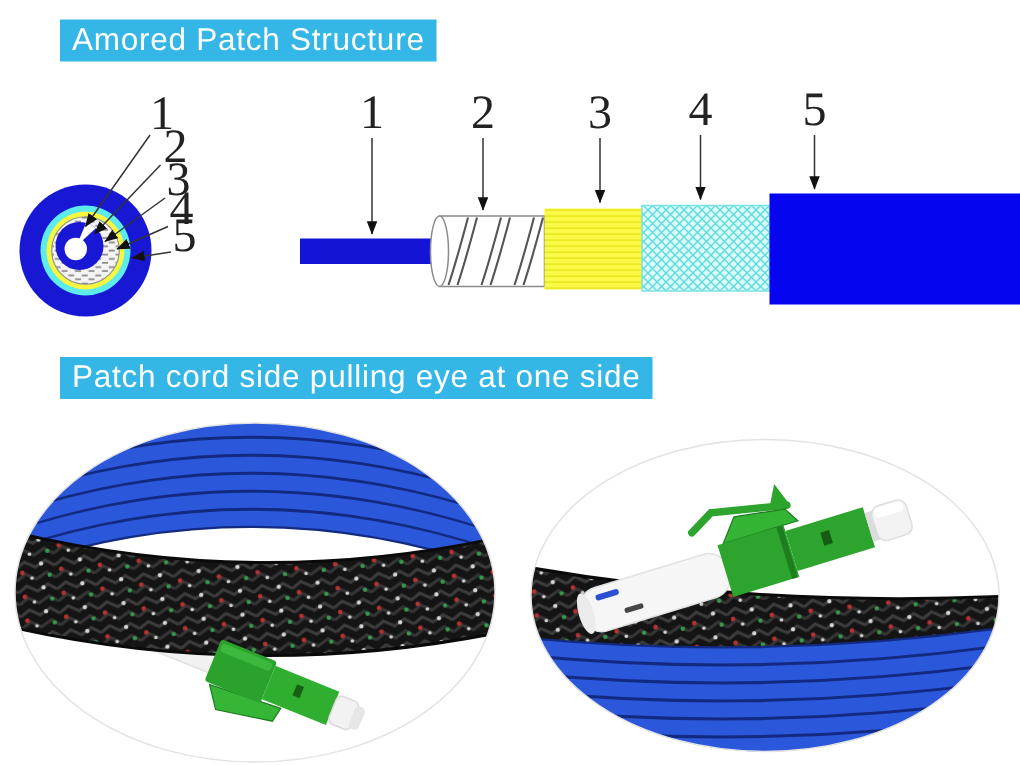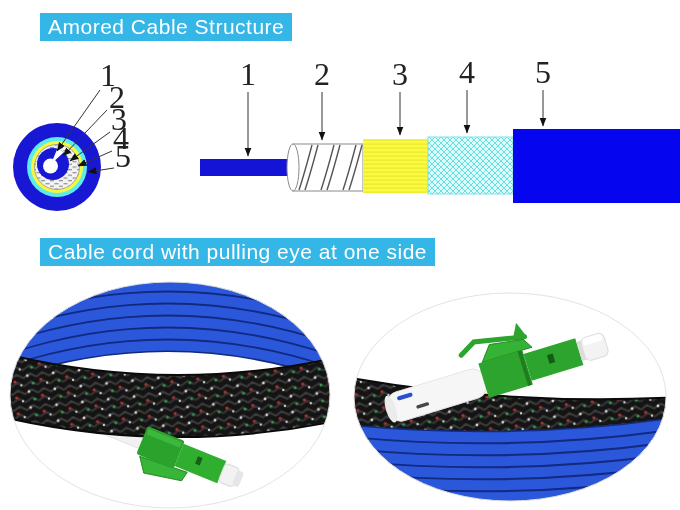--- a/index.html
+++ b/index.html
@@ -9,21 +9,21 @@
   .banner{position:absolute;background:#34b6e6;color:#ffffff;font-size:21px;line-height:28px;
           padding:0 8px;white-space:nowrap;letter-spacing:0.5px;}
   .num{font-family:"Liberation Serif",serif;font-size:32px;fill:#222;}
   .leader{stroke:#333;stroke-width:1;fill:none;}
 </style>
 </head>
 <body>
 
 <div class="canvas">
 
-  <div class="banner" style="left:40px;top:13px">Amored Cable Structure</div>
+  <div class="banner" style="left:40px;top:13px">Amored Patch Structure</div>
 
   <svg class="abs" style="left:0;top:50px" width="680" height="175" viewBox="0 0 680 175">
     <defs>
       <marker id="arr" markerWidth="10" markerHeight="8" refX="8.5" refY="3.5" orient="auto">
         <path d="M0,0 L9,3.5 L0,7 Z" fill="#111"></path>
       </marker>
       <pattern id="brick" width="9" height="5.5" patternUnits="userSpaceOnUse">
         <rect width="9" height="5.5" fill="#f4f4f4"></rect>
         <rect x="0.5" y="1" width="4" height="1.2" fill="#8c8c8c"></rect>
         <rect x="5" y="3.6" width="4" height="1.2" fill="#8c8c8c"></rect>
@@ -88,21 +88,21 @@
       <line class="leader" x1="543" y1="40" x2="543" y2="76" marker-end="url(#arr)"></line>
 
       <text class="num" x="248" y="35" text-anchor="middle">1</text>
       <text class="num" x="322" y="35" text-anchor="middle">2</text>
       <text class="num" x="400" y="35" text-anchor="middle">3</text>
       <text class="num" x="467" y="33" text-anchor="middle">4</text>
       <text class="num" x="543" y="33" text-anchor="middle">5</text>
     </g>
   </svg>
 
-  <div class="banner" style="left:40px;top:238px">Cable cord with pulling eye at one side</div>
+  <div class="banner" style="left:40px;top:238px">Patch cord side pulling eye at one side</div>
 
   <svg class="abs" style="left:0;top:278px" width="680" height="232" viewBox="0 0 680 232">
     <defs>
       <pattern id="braid" width="26" height="16" patternUnits="userSpaceOnUse" patternTransform="rotate(-6)">
         <rect width="26" height="16" fill="#141414"></rect>
         <path d="M0,6 L6,2 L13,6 L20,2 L26,6" stroke="#3c3c3c" stroke-width="2" fill="none"></path>
         <path d="M0,14 L6,10 L13,14 L20,10 L26,14" stroke="#353535" stroke-width="2" fill="none"></path>
         <circle cx="4" cy="9" r="1.6" fill="#b43232"></circle>
         <circle cx="17" cy="4" r="1.4" fill="#d6d6d6"></circle>
         <circle cx="22" cy="12" r="1.5" fill="#35994d"></circle>

